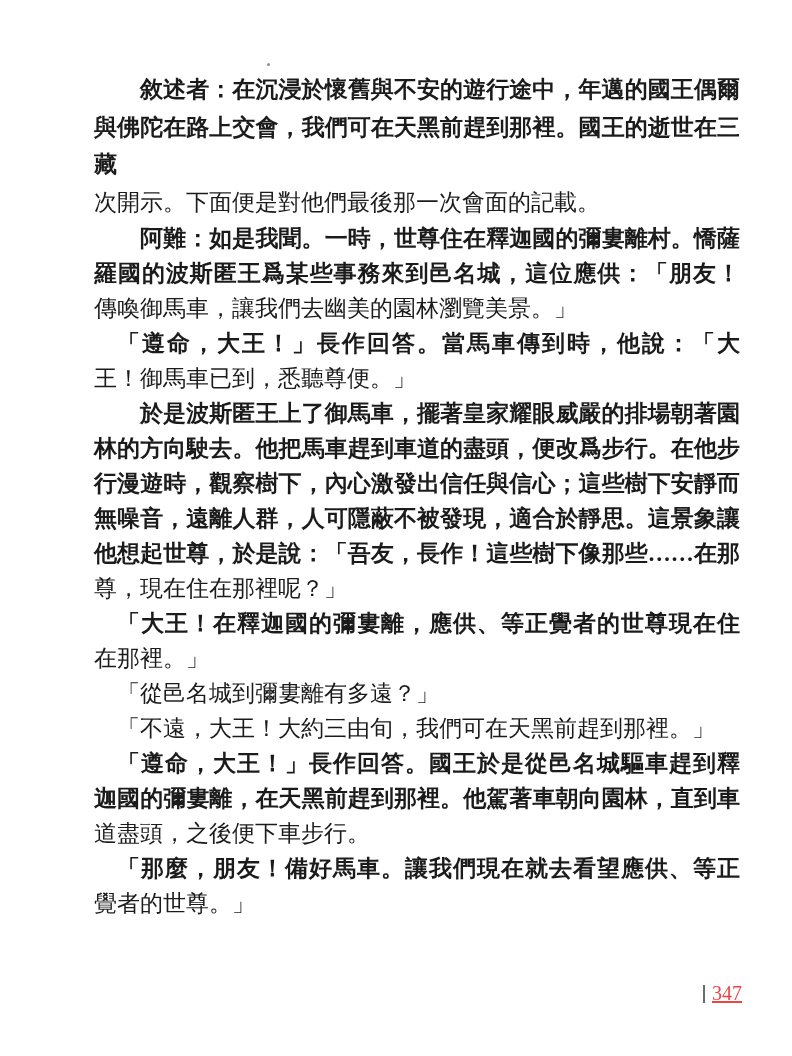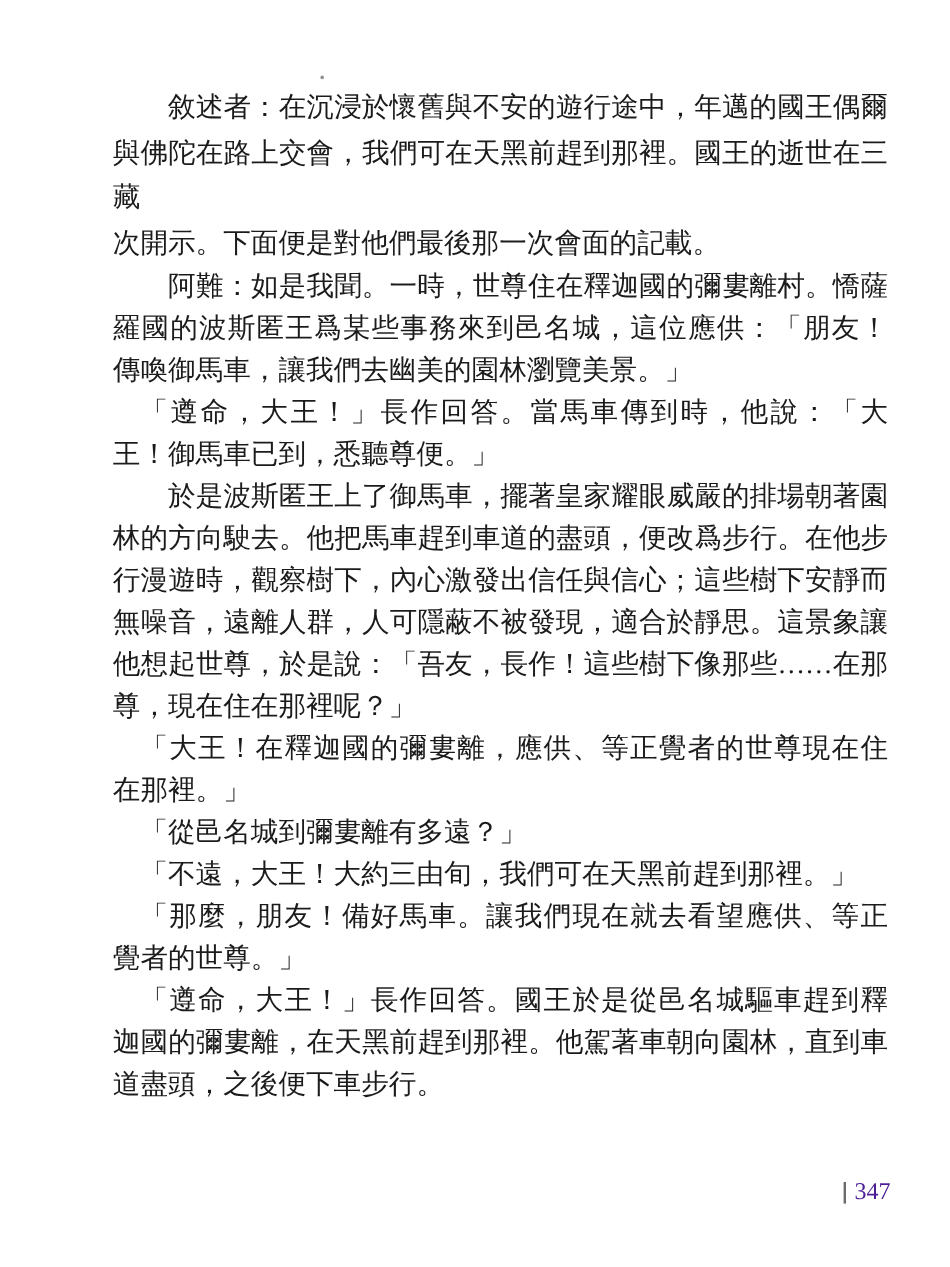--- a/index.html
+++ b/index.html
@@ -40,36 +40,38 @@
     line-height: 37.5px;
   }
   .para.gap {
   }
   .line {
     min-height: 1em;
   }
   .line.fill {
     text-align: justify;
     text-align-last: justify;
+    font-weight: bold;
   }
   .line.indent2 {
     text-indent: 2em;
   }
   .line.indent1 {
     text-indent: 1em;
   }
   .pagenum {
     position: absolute;
     left: 703px;
     top: 982px;
     display: flex;
     align-items: center;
     gap: 7px;
     font-size: 20px;
-    color: #4c1d95;
+    color: #ef4444;
+    text-decoration: underline;
   }
   .pagenum .bar {
     display: inline-block;
     width: 2px;
     height: 18px;
     background: #6b6b6b;
   }
 </style>
 </head>
 <body>
@@ -103,26 +105,26 @@
         <div class="line indent1 fill">「大王！在釋迦國的彌婁離，應供、等正覺者的世尊現在住</div>
         <div class="line">在那裡。」</div>
       </div>
       <div class="para">
         <div class="line indent1">「從邑名城到彌婁離有多遠？」</div>
       </div>
       <div class="para">
         <div class="line indent1">「不遠，大王！大約三由旬，我們可在天黑前趕到那裡。」</div>
       </div>
       <div class="para">
-        <div class="line indent1 fill">「那麼，朋友！備好馬車。讓我們現在就去看望應供、等正</div>
-        <div class="line">覺者的世尊。」</div>
-      </div>
-      <div class="para">
         <div class="line indent1 fill">「遵命，大王！」長作回答。國王於是從邑名城驅車趕到釋</div>
         <div class="line fill">迦國的彌婁離，在天黑前趕到那裡。他駕著車朝向園林，直到車</div>
         <div class="line">道盡頭，之後便下車步行。</div>
+      </div>
+      <div class="para">
+        <div class="line indent1 fill">「那麼，朋友！備好馬車。讓我們現在就去看望應供、等正</div>
+        <div class="line">覺者的世尊。」</div>
       </div>
     </div>
   <div class="pagenum">
     <span class="bar"></span>
     <span>347</span>
   </div>
 </div>
 
 </body></html>

